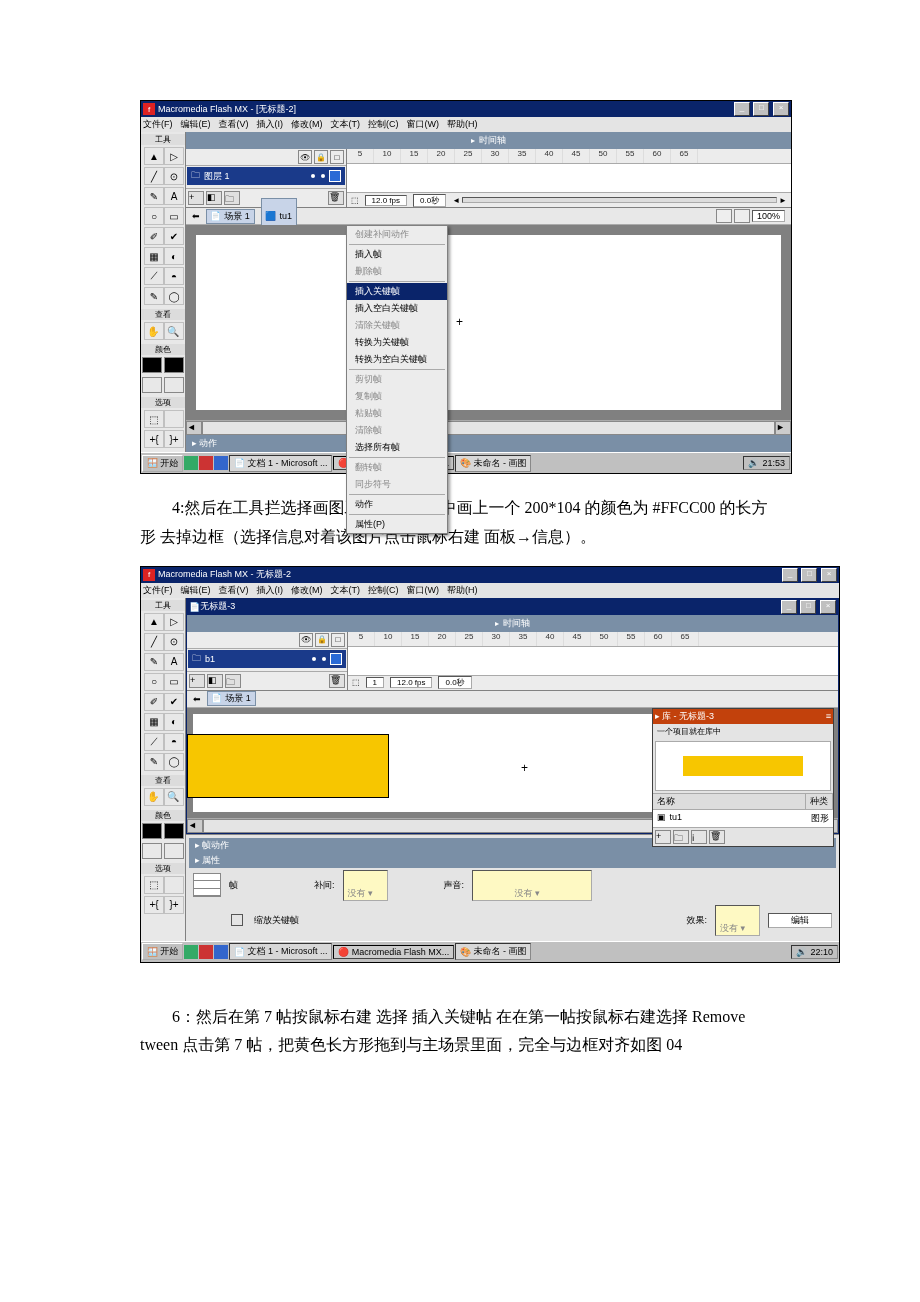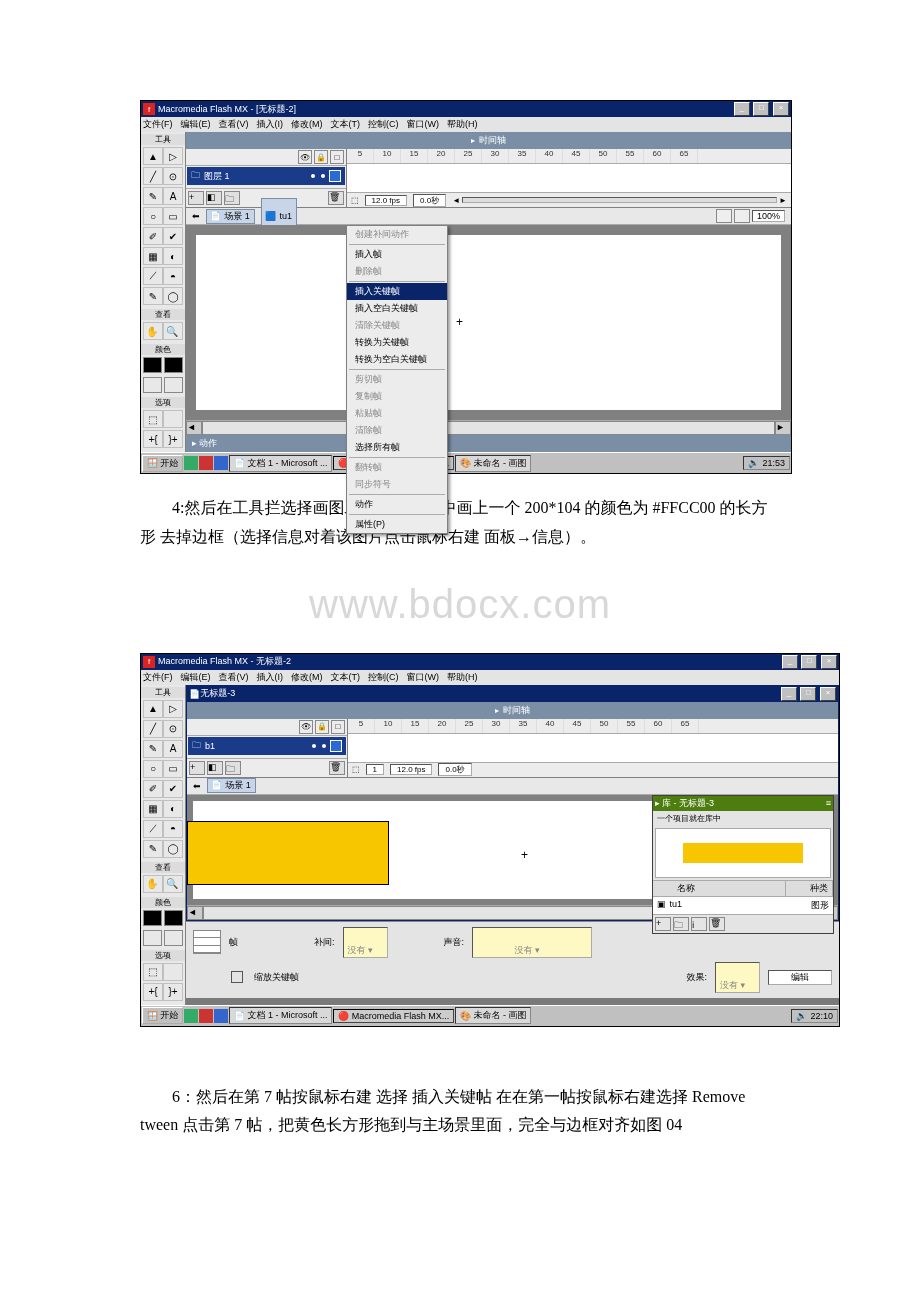--- a/index.html
+++ b/index.html
@@ -46,21 +46,21 @@
   .menubar {
     background: #e4e4e4;
     padding: 1px 2px;
     display: flex;
     gap: 8px;
     font-size: 9px;
   }
   .body1 { display: flex; background:#7a7a7a;}
   .toolcol {
     width: 44px; background:#e8e8e8; border-right:1px solid #808080;
-    display:flex; flex-direction:column; padding:2px 0;
+    display:flex; flex-direction:column; align-items:center; padding:2px 0;
   }
   .toolhead{font-size:8px;background:#ddd;width:100%;text-align:center;}
   .toolgrid {display:grid;grid-template-columns:18px 18px;gap:2px;padding:2px;}
   .toolgrid span{width:18px;height:16px;border:1px solid #c0c0c0;background:#e8e8e8;display:flex;align-items:center;justify-content:center;font-size:10px;}
   .section{font-size:8px;width:100%;text-align:center;background:#dcdcdc;margin-top:2px;}
   .colorbox{display:flex;gap:2px;padding:2px;}
   .colorbox span{width:18px;height:14px;border:1px solid #888;}
   .rightarea{flex:1;display:flex;flex-direction:column;}
   .timeline-h{background:#7a8fa6;color:#fff;font-size:9px;padding:2px 6px;display:flex;align-items:center;justify-content:center;}
   .timeline-h::before{content:"▸";margin-right:4px;font-size:8px;}
@@ -115,25 +115,25 @@
     font-family: Arial, sans-serif; margin: 30px 0 26px 0;
     letter-spacing: 1px;
   }
   
   .subwin{border:1px solid #0a246a;background:#e4e4e4;}
   .subwin .titlebar{font-size:9px;}
   .stage2{background:#808080;min-height:110px;display:flex;position:relative;}
   .stage2 .canvas{background:#fff;margin:6px;flex:1;position:relative;}
   .yellowrect{position:absolute;background:#f7c600;border:1px solid #000;}
   .libpanel{position:absolute;right:4px;top:0;width:180px;border:1px solid #404040;background:#e4e4e4;font-size:9px;}
-  .libpanel .titlebar{background:#4d7c0f;}
+  .libpanel .titlebar{background:#c2410c;}
   .libpanel .prev{height:48px;background:#fff;margin:2px;border:1px solid #aaa;display:flex;align-items:center;justify-content:center;}
   .libpanel .prev .yel{width:120px;height:20px;background:#f7c600;}
   .libpanel .listh{display:flex;background:#ddd;border-top:1px solid #aaa;border-bottom:1px solid #aaa;}
-  .libpanel .listh span{padding:1px 4px;border-right:1px solid #aaa;margin-left:20px;}
+  .libpanel .listh span{padding:1px 4px;border-right:1px solid #aaa;}
   .libpanel .listh span:first-child{flex:1;}
   .libpanel .item{padding:2px 4px;display:flex;gap:4px;background:#fff;}
   .libpanel .foot{display:flex;gap:2px;padding:2px;border-top:1px solid #aaa;}
   .libpanel .foot span{width:14px;height:12px;border:1px solid #888;}
   .props{background:#e4e4e4;border-top:1px solid #888;padding:3px;font-size:9px;}
   .props .heads{display:flex;flex-direction:column;gap:0;background:#7a8fa6;color:#fff;}
   .props .heads div{padding:1px 6px;}
   .props .heads div::before{content:"▸ ";}
   .props .row{display:flex;gap:8px;align-items:center;padding:2px 4px;}
   .props .field{border:1px inset #aaa;background:#fff;padding:0 16px;min-width:50px;display:inline-block;color:#888;}
@@ -325,21 +325,20 @@
         <div class="tbtn">📄 <span>文档 1 - Microsoft ...</span></div>
         <div class="tbtn act">🔴 <span>Macromedia Flash MX...</span></div>
         <div class="tbtn">🎨 <span>未命名 - 画图</span></div>
         <div class="tray">🔊 <span>21:53</span></div>
       </div>
     </div>
   </div>
 
   <p class="para">4:然后在工具拦选择画图工具，在场景中画上一个 200*104 的颜色为 #FFCC00 的长方形 去掉边框（选择信息对着该图片点击鼠标右建 面板→信息）。</p>
 
-  <div class="watermark">www.bdocx.com</div>
 
   <div class="screenshot" style="width:700px">
     <div class="win">
       <div class="titlebar">
         <span class="icon">f</span>
         <span>Macromedia Flash MX - 无标题-2</span>
         <span class="spacer"></span>
         <span class="win-btns">
           <span>_</span>
           <span>□</span>
@@ -500,20 +499,22 @@
               </div>
             </div>
             <div class="scrollh">
                 <span>◄</span>
                 <span class="track"></span>
                 <span>►</span>
               </div>
           </div>
           <div class="props">
             <div class="heads">
+              <div>帧动作</div>
+              <div>属性</div>
             </div>
             <div class="row">
               <div class="frameicon">
                   <span></span>
                   <span></span>
                   <span></span>
                 </div>
               <span class="lbl">帧</span>
               <span style="width:60px"></span>
               <span class="lbl">补间:</span>
@@ -542,15 +543,15 @@
           <span style="background:#36c"></span>
         </div>
         <div class="tbtn">📄 <span>文档 1 - Microsoft ...</span></div>
         <div class="tbtn act">🔴 <span>Macromedia Flash MX...</span></div>
         <div class="tbtn">🎨 <span>未命名 - 画图</span></div>
         <div class="tray">🔊 <span>22:10</span></div>
       </div>
     </div>
   </div>
 
-  <p class="para" style="margin-top:56px">6：然后在第 7 帖按鼠标右建 选择 插入关键帖 在在第一帖按鼠标右建选择 Remove tween 点击第 7 帖，把黄色长方形拖到与主场景里面，完全与边框对齐如图 04</p>
+  <p class="para" style="margin-top:40px">6：然后在第 7 帖按鼠标右建 选择 插入关键帖 在在第一帖按鼠标右建选择 Remove tween 点击第 7 帖，把黄色长方形拖到与主场景里面，完全与边框对齐如图 04</p>
 
 </div>
 
 </body></html>

